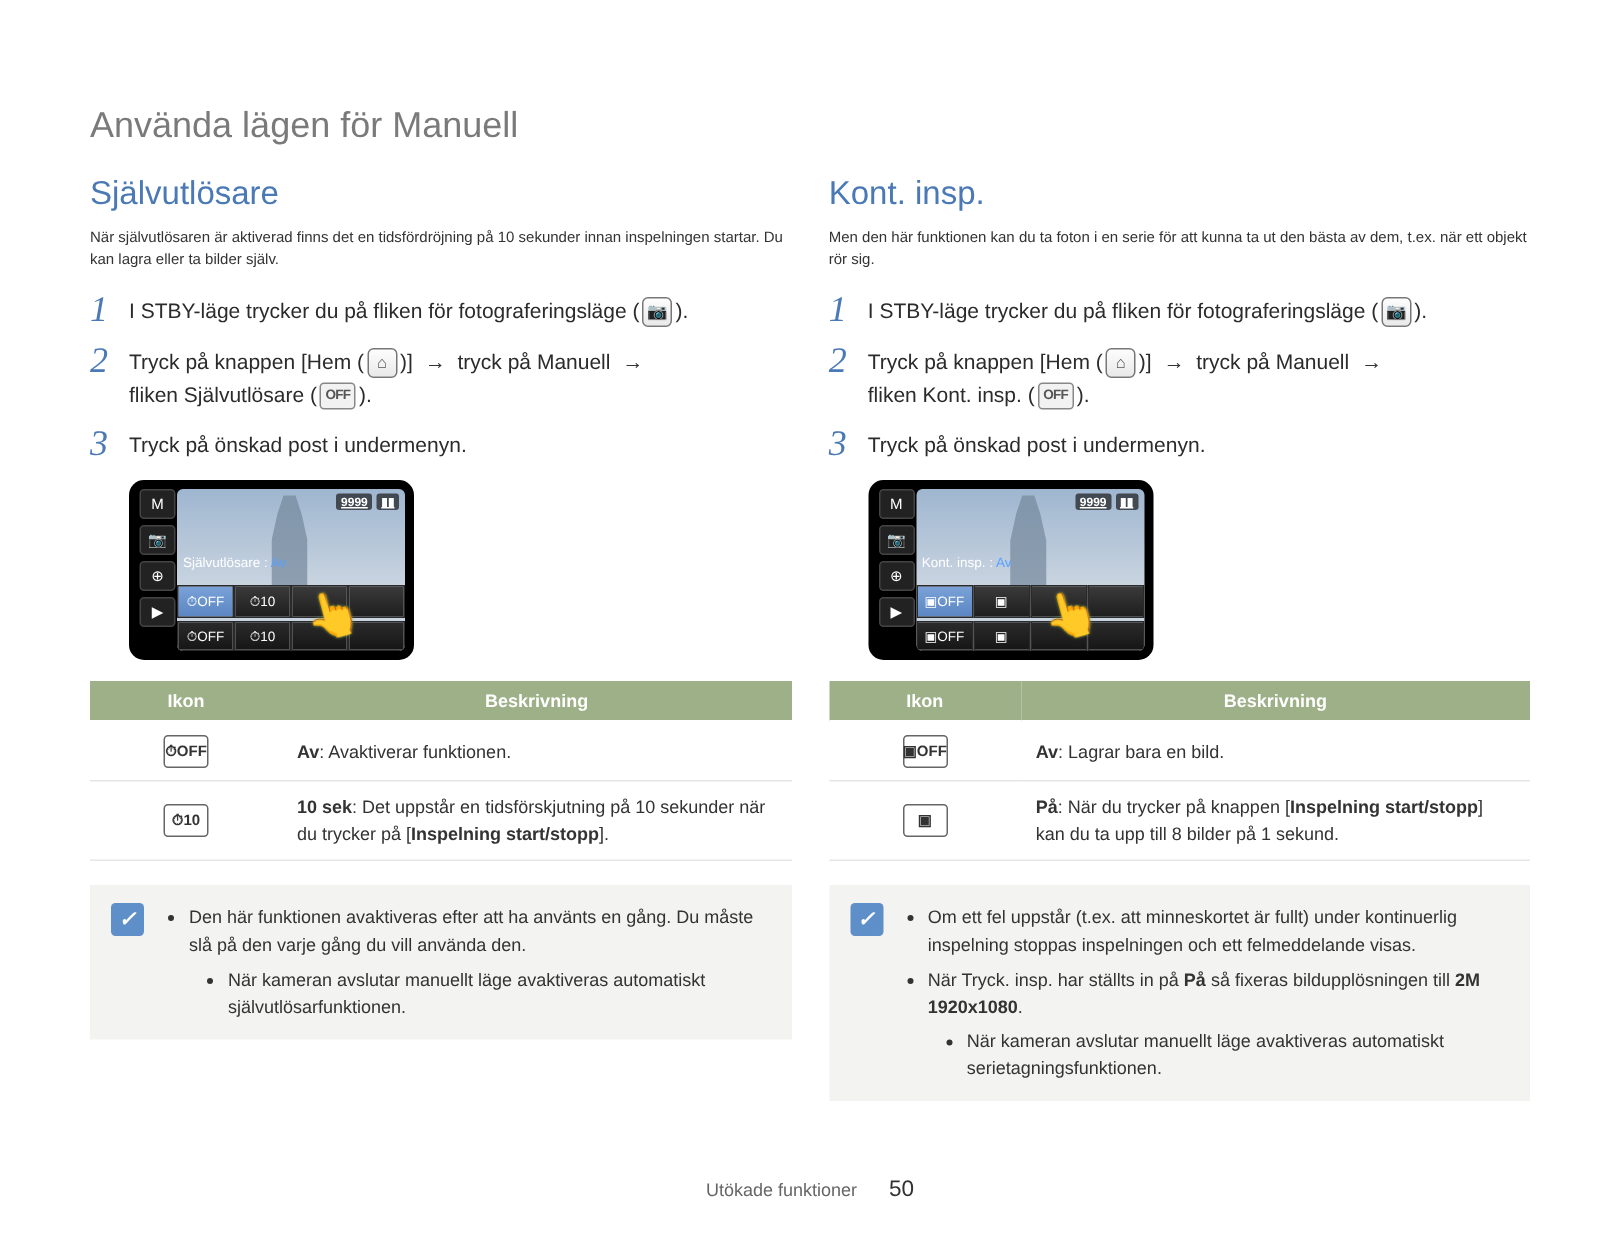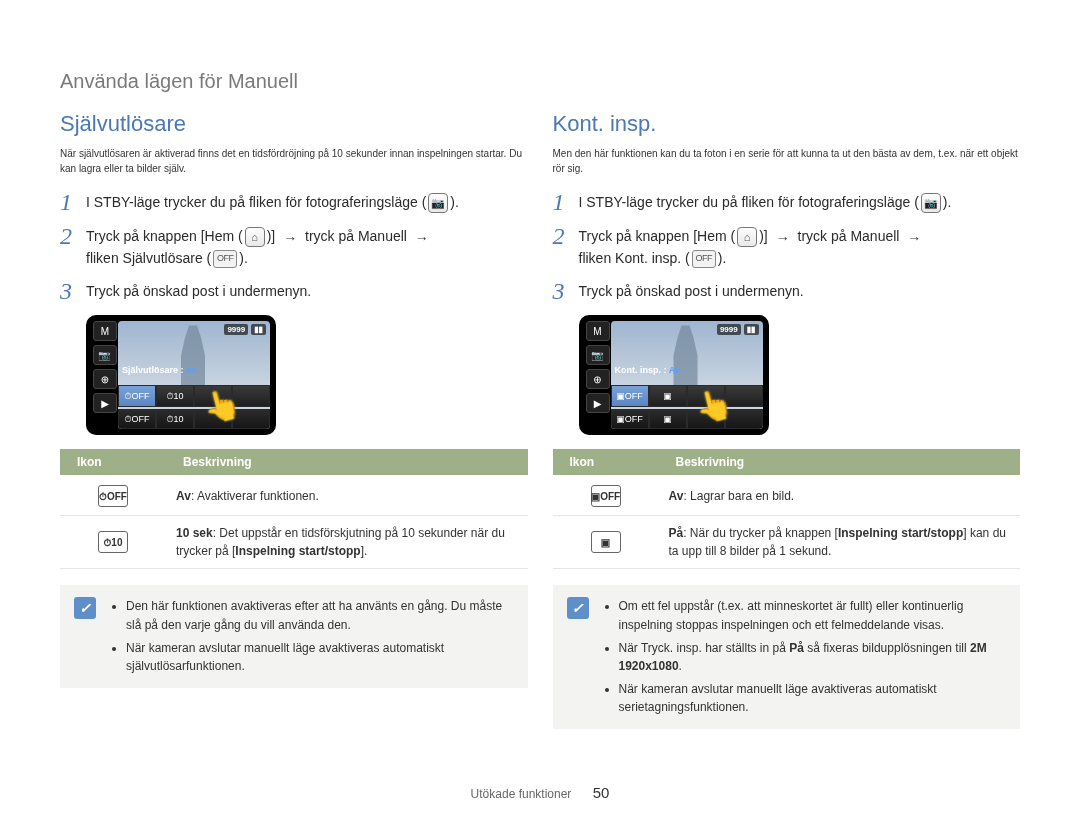--- a/index.html
+++ b/index.html
@@ -10,21 +10,21 @@
     color: #2b2b2b;
   }
   .page {
     width: 1080px;
     height: 825px;
     box-sizing: border-box;
     padding: 70px 60px 30px 60px;
     position: relative;
   }
   .page-title {
-    font-size: 20px;
+    font-size: 24px;
     color: #7a7a7a;
     font-weight: 400;
     margin: 0 0 18px 0;
   }
   .columns {
     display: flex;
     gap: 25px;
   }
   .col {
     flex: 1 1 0;
@@ -82,21 +82,21 @@
     border-radius: 4px;
     font-size: 11px;
     color: #555;
     background: linear-gradient(#fdfdfd,#e9e9e9);
   }
   .inline-icon.flat {
     width: 22px; height: 16px;
     border: 1px solid #888;
     border-radius: 3px;
     font-size: 9px;
-    font-weight: 400;
+    font-weight: 700;
     color: #555;
     background: #f2f2f2;
     letter-spacing: -0.5px;
   }
   .arrow {
     padding: 0 4px;
     color: #333;
   }
 
   
@@ -141,25 +141,25 @@
                   linear-gradient(#000,#000);
     clip-path: polygon(40% 0,60% 0,70% 20%,80% 50%,80% 100%,20% 100%,20% 50%,30% 20%);
     opacity: .7;
   }
   .cam-top {
     position:absolute; top:3px; right:4px;
     display:flex; gap:3px; align-items:center;
     font-size:8px; font-weight:700;
   }
   .cam-top span {
-    background:#111a; padding:1px 3px; border-radius:2px;
+    background:#111a; padding:1px 3px; border-radius:2px;text-decoration:underline;
   }
   .cam-label {
     position:absolute; left:4px; top:44px;
-    font-size:9px; font-weight:700;
+    font-size:9px; font-weight:400;
     color:#fff;
   }
   .cam-label .av { color:#5aa0ff; }
   .cam-strip {
     position:absolute; left:0; right:0; bottom:22px; height:22px;
     display:flex;
   }
   .cam-strip .tile {
     flex:1; border:1px solid #2a2a2a;
     background:linear-gradient(#3a3a3a,#1e1e1e);
@@ -189,23 +189,23 @@
   
   table.desc {
     width: 100%;
     border-collapse: collapse;
     font-size: 12px;
     margin-bottom: 16px;
   }
   table.desc th {
     background: #9db088;
     color: #fff;
-    text-align: left;
+    text-align: center;
     font-weight: 700;
-    padding: 6px 17px;
+    padding: 6px 28px;
     border-bottom: 2px solid #fff;
   }
   table.desc th:first-child { width: 72px; }
   table.desc td {
     padding: 8px 10px;
     border-bottom: 1px solid #e6e6e6;
     vertical-align: middle;
     line-height: 1.5;
     color: #333;
   }
@@ -240,21 +240,21 @@
     color:#fff; font-weight:700; font-style: italic;
     flex-shrink:0;
     font-family: Georgia, serif;
     font-size:14px;
   }
   .notebox ul {
     margin: 0;
     padding-left: 16px;
   }
   .notebox li { margin-bottom: 4px; }
-  .notebox li:last-child { margin-bottom: 0; }
+  .notebox li:last-child { margin-bottom: 0; margin-left: 26px; }
   .notebox b { font-weight:700; }
 
   
   .footer {
     position: absolute;
     bottom: 24px;
     left: 0; right: 0;
     text-align: center;
     font-size: 12px;
     color: #666;
@@ -449,21 +449,21 @@
             <td>
               <span class="tbl-bold">På</span><span>: När du trycker på knappen [</span><span class="tbl-bold">Inspelning start/stopp</span><span>] kan du ta upp till 8 bilder på 1 sekund.</span>
             </td>
           </tr>
         </tbody>
       </table>
 
       <div class="notebox">
         <div class="note-icon">✓</div>
         <ul>
-          <li>Om ett fel uppstår (t.ex. att minneskortet är fullt) eller kontinuerlig inspelning stoppas inspelningen och ett felmeddelande visas.</li>
+          <li>Om ett fel uppstår (t.ex. att minneskortet är fullt) under kontinuerlig inspelning stoppas inspelningen och ett felmeddelande visas.</li>
           <li>
             <span>När Tryck. insp. har ställts in på </span><b>På</b><span> så fixeras bildupplösningen till </span><b>2M 1920x1080</b><span>.</span>
           </li>
           <li>När kameran avslutar manuellt läge avaktiveras automatiskt serietagningsfunktionen.</li>
         </ul>
       </div>
     </div>
 
   </div>
 

